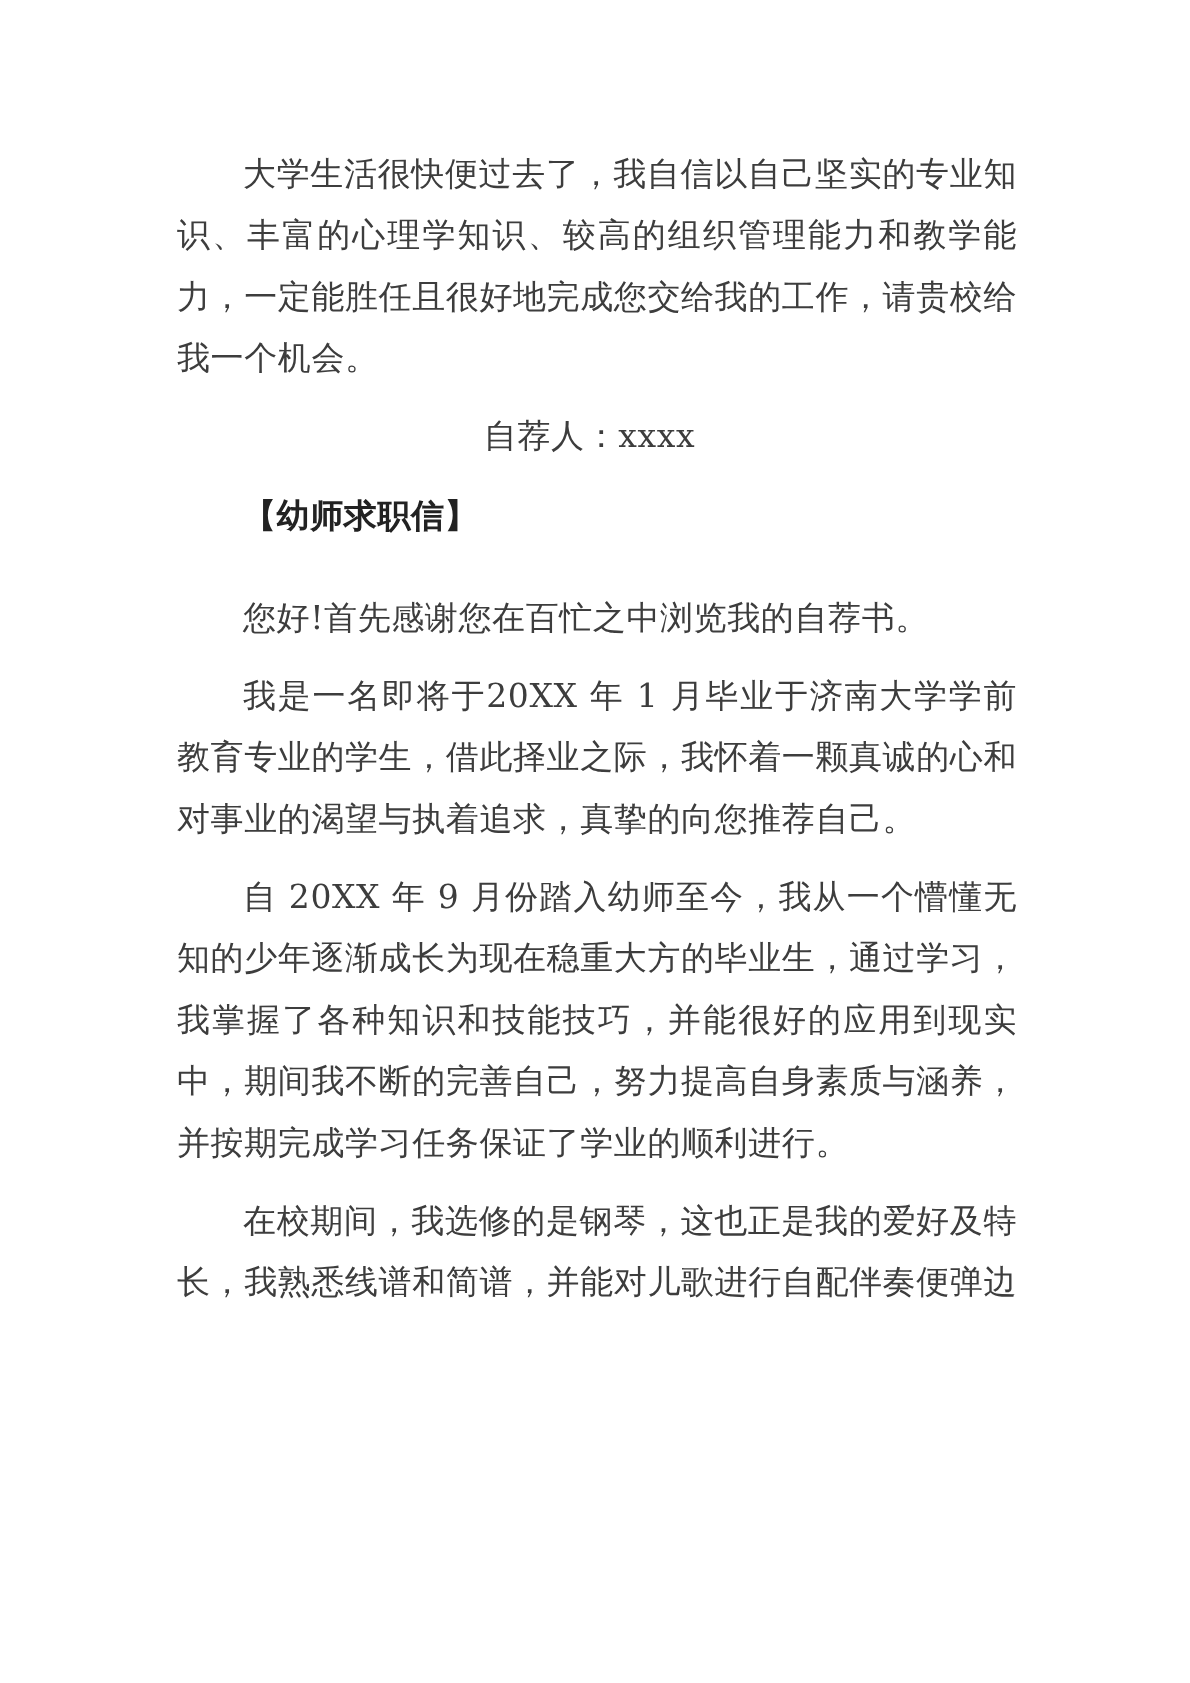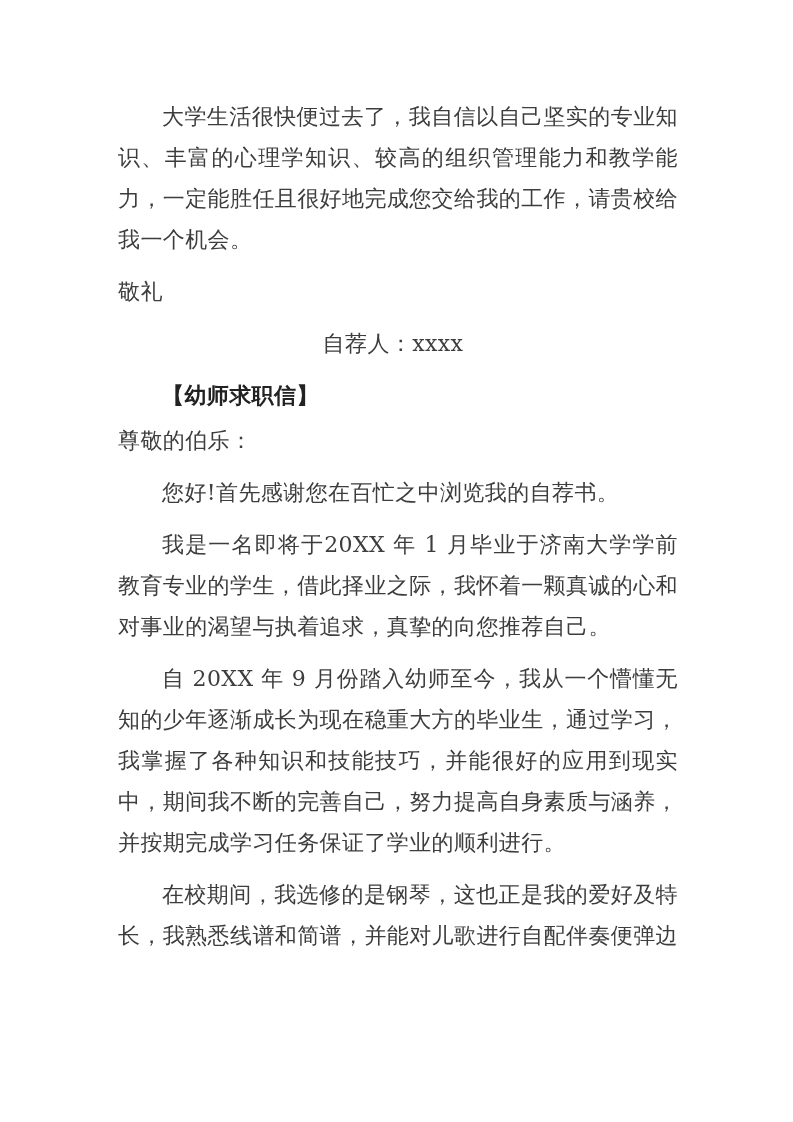--- a/index.html
+++ b/index.html
@@ -38,32 +38,30 @@
   .para.plain { text-indent: 0; }
   .para.right {
     text-align: center;
     text-indent: 0;
     padding-right: 10px;
   }
   .para.heading {
     text-indent: 2em;
     font-weight: bold;
     color: var(--heading-color);
-    margin-bottom: 4px;
+    margin-bottom: 28px;
     font-family: Liberation Serif, serif;
   }
 </style>
 </head>
 <body>
 
 <div class="page">
   <div class="content">
       <p class="para indent">大学生活很快便过去了，我自信以自己坚实的专业知识、丰富的心理学知识、较高的组织管理能力和教学能力，一定能胜任且很好地完成您交给我的工作，请贵校给我一个机会。</p>
-      <p class="para plain">敬礼</p>
       <p class="para right">自荐人：xxxx</p>
       <p class="para heading">【幼师求职信】</p>
-      <p class="para plain">尊敬的伯乐：</p>
       <p class="para indent">您好!首先感谢您在百忙之中浏览我的自荐书。</p>
       <p class="para indent">我是一名即将于20XX 年 1 月毕业于济南大学学前教育专业的学生，借此择业之际，我怀着一颗真诚的心和对事业的渴望与执着追求，真挚的向您推荐自己。</p>
       <p class="para indent">自 20XX 年 9 月份踏入幼师至今，我从一个懵懂无知的少年逐渐成长为现在稳重大方的毕业生，通过学习，我掌握了各种知识和技能技巧，并能很好的应用到现实中，期间我不断的完善自己，努力提高自身素质与涵养，并按期完成学习任务保证了学业的顺利进行。</p>
       <p class="para indent">在校期间，我选修的是钢琴，这也正是我的爱好及特长，我熟悉线谱和简谱，并能对儿歌进行自配伴奏便弹边</p>
     </div>
 </div>
 
 </body></html>

